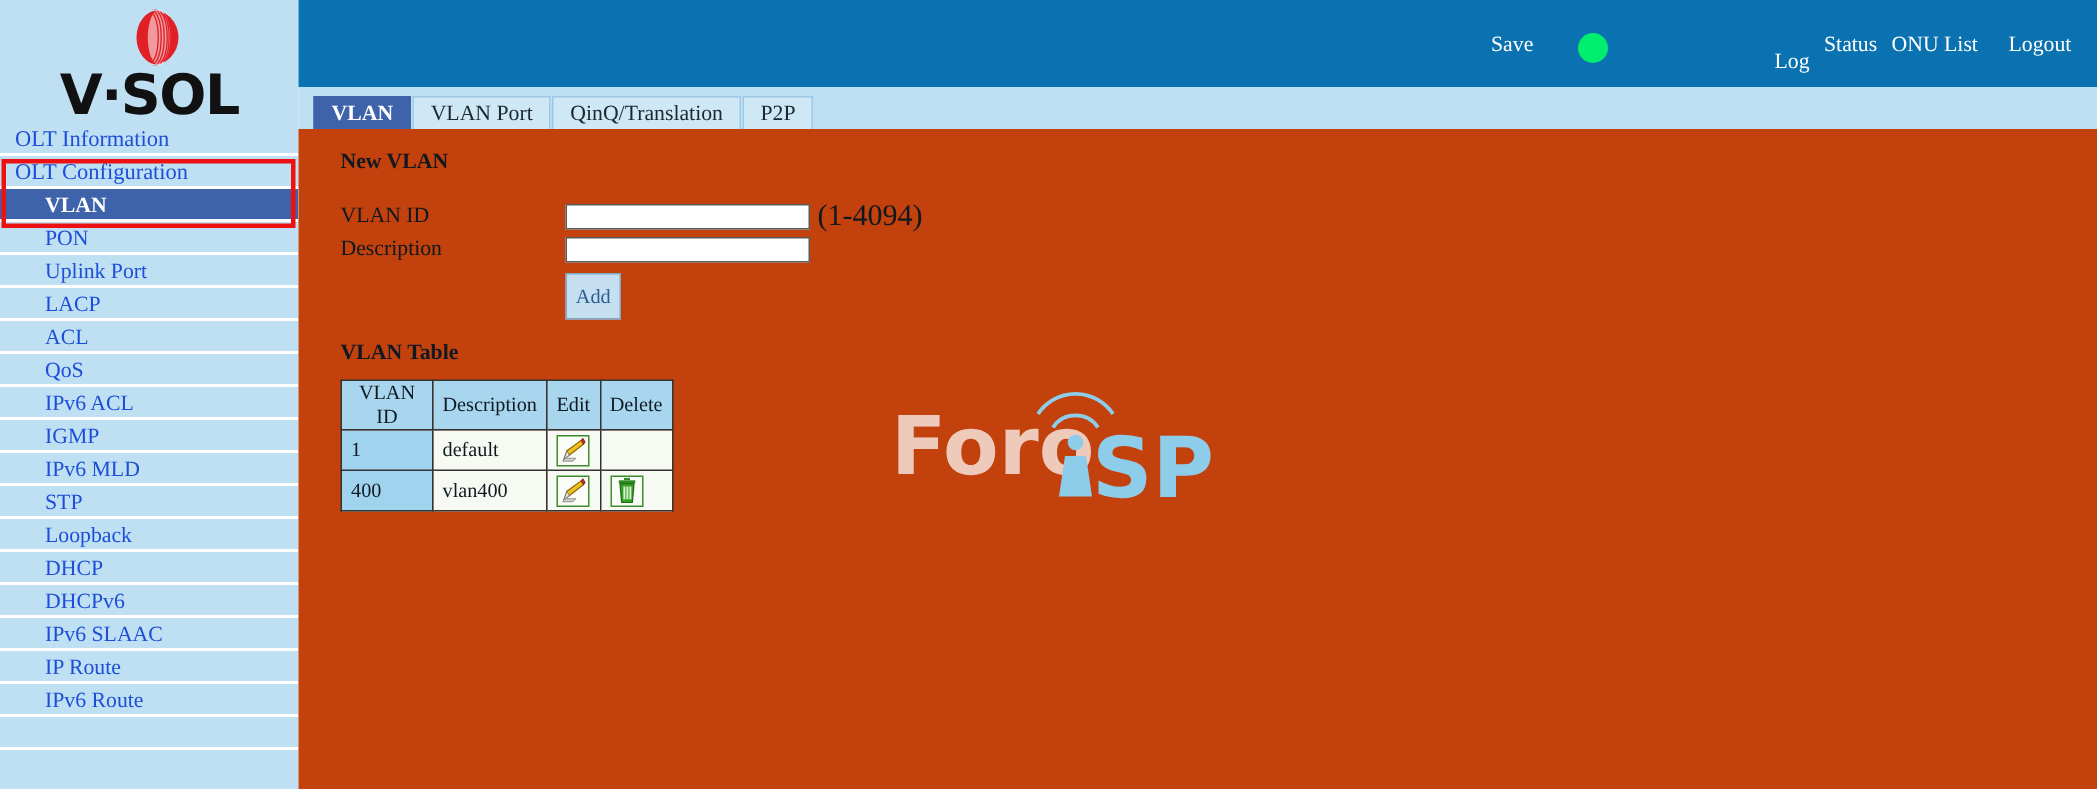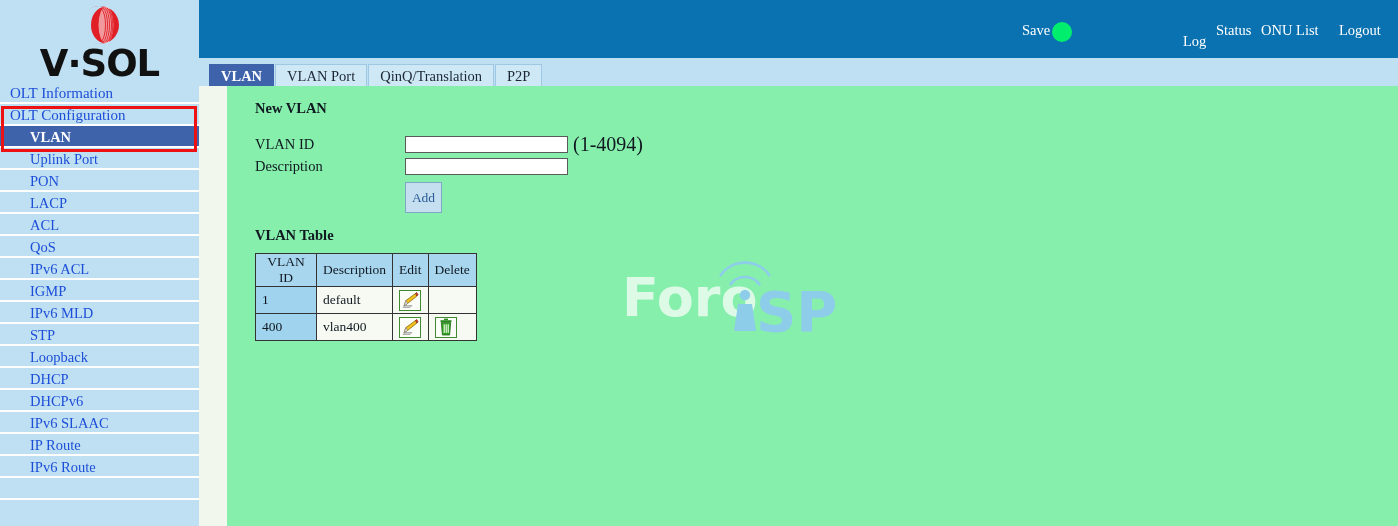--- a/index.html
+++ b/index.html
@@ -108,21 +108,21 @@
     position: relative;
     flex: 0 0 58px;
   }
   .topbar .tb-link {
     position: absolute;
     color: #ffffff;
     font-size: 14.5px;
     top: 22px;
     white-space: nowrap;
   }
-  .tb-save   { left: 795px; margin-left: 28px; }
+  .tb-save   { left: 795px; }
   .tb-dot    { left: 853px; top: 20px; width: 20px; height: 20px; border-radius: 50%; background: #00ee6e; }
   .tb-log    { left: 984px; margin-top: 11px; }
   .tb-status { left: 1017px; }
   .tb-onulist{ left: 1062px; }
   .tb-logout { left: 1140px; top: 21px; }
 
   .tabstrip {
     height: 28px;
     background: #bfe0f3;
     flex: 0 0 28px;
@@ -146,25 +146,24 @@
   }
   .tab.active {
     background: #3e63ab;
     color: #ffffff;
     border-color: #3e63ab;
     font-weight: bold;
   }
 
   .panel {
     flex: 1;
-    background: #86efac;
+    background: #c2410c;
     position: relative;
     padding: 14px 0 0 28px;
     box-sizing: border-box;
-    margin-left: 28px;
   }
   .section-title {
     font-size: 14.5px;
     font-weight: bold;
     color: #101820;
     margin: 0 0 16px 0;
   }
   .form-row {
     display: flex;
     align-items: center;
@@ -296,24 +295,24 @@
       <div class="nav-item group">
         <span>OLT Information</span>
       </div>
       <div class="nav-item group">
         <span>OLT Configuration</span>
       </div>
       <div class="nav-item level2 selected">
         <span>VLAN</span>
       </div>
       <div class="nav-item level2">
+        <span>PON</span>
+      </div>
+      <div class="nav-item level2">
         <span>Uplink Port</span>
-      </div>
-      <div class="nav-item level2">
-        <span>PON</span>
       </div>
       <div class="nav-item level2">
         <span>LACP</span>
       </div>
       <div class="nav-item level2">
         <span>ACL</span>
       </div>
       <div class="nav-item level2">
         <span>QoS</span>
       </div>

